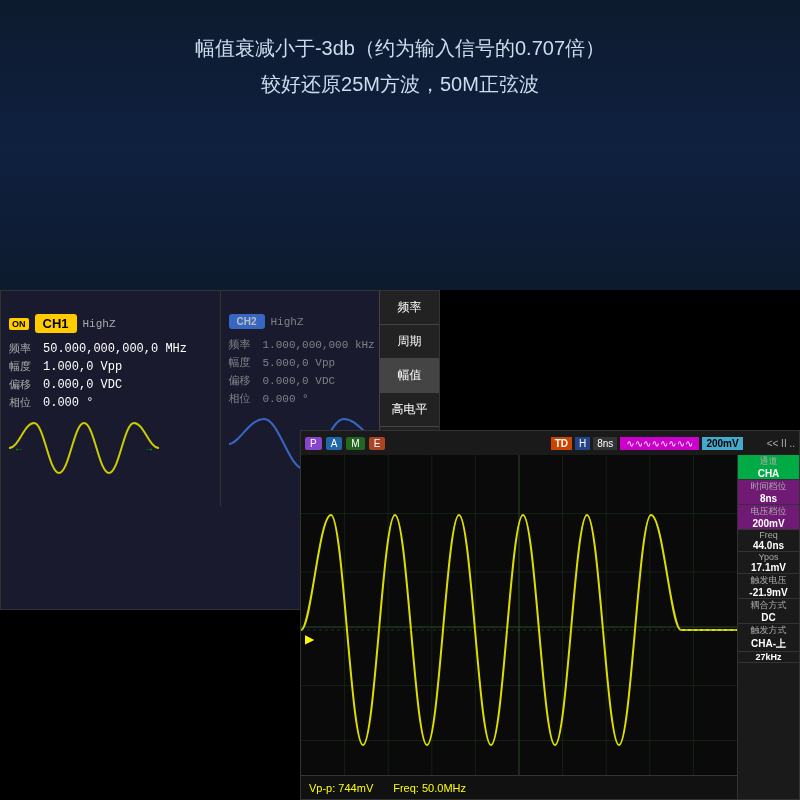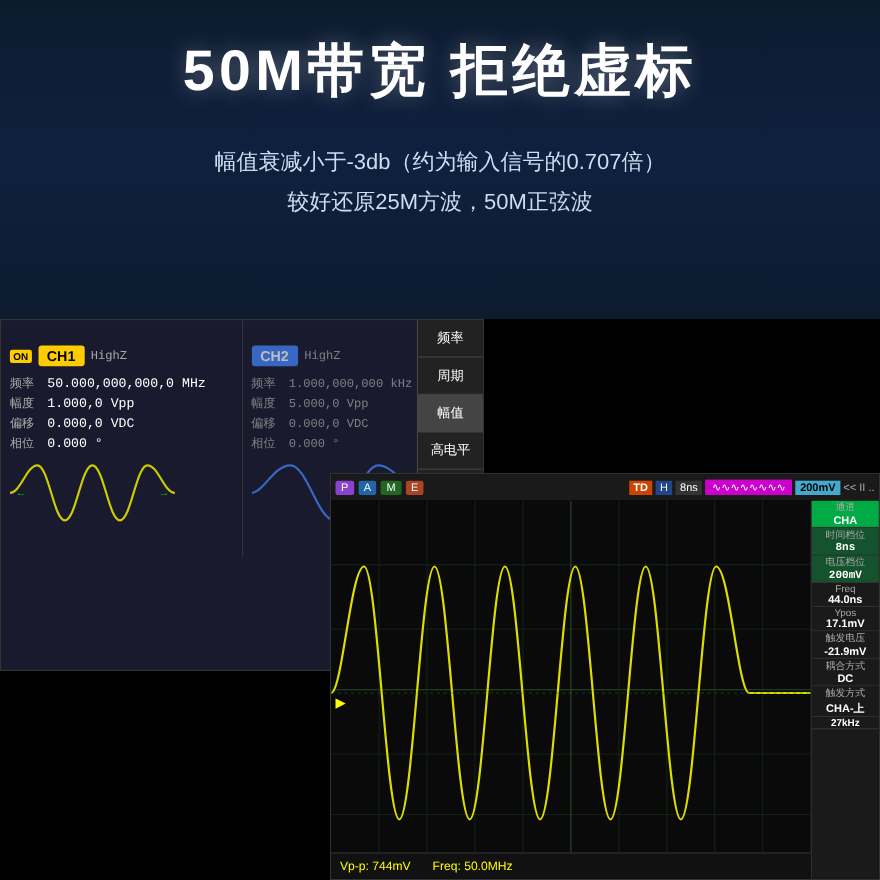--- a/index.html
+++ b/index.html
@@ -116,21 +116,21 @@
       color: #000;
       font-size: 13px;
       font-weight: 700;
       padding: 2px 8px;
       border-radius: 3px;
     }
 
     .ch2-label-box {
       background: #4488ff;
       color: #fff;
-      font-size: 13px;
+      font-size: 10px;
       font-weight: 700;
       padding: 2px 8px;
       border-radius: 3px;
     }
 
     .ch-highz {
       color: #aaa;
       font-size: 11px;
       font-family: Liberation Mono, monospace;
     }
@@ -287,21 +287,21 @@
       font-size: 9px;
     }
 
     .rp-value {
       color: #fff;
       font-size: 10px;
       font-weight: 700;
     }
 
     .rp-green { background: #00aa44; }
-    .rp-orange { background: #14532d; font-family: Liberation Mono, monospace; }
+    .rp-orange { background: #701a75; }
 
     
     .mini-wave-area {
       height: 70px;
       position: relative;
       overflow: hidden;
     }
 
     
     .bottom-bar {
@@ -324,21 +324,20 @@
     }
 
     .bottom-stat span {
       color: #ffff00;
     }
   </style>
 </head>
 <body>
 
 <div class="top-section">
-  <h1 class="main-title">50M带宽 拒绝虚标</h1>
   <p class="subtitle">
     <span>幅值衰减小于-3db（约为输入信号的0.707倍）</span><br>
     <span>较好还原25M方波，50M正弦波</span>
   </p>
 </div>
 
 <div class="osc-section">
 
   <div class="sig-gen-panel">
 
@@ -423,21 +422,21 @@
       <button class="wave-btn a">A</button>
       <button class="wave-btn m">M</button>
       <button class="wave-btn e">E</button>
 
       <div class="wave-status">
         <span class="td-badge">TD</span>
         <span class="h-badge">H</span>
         <span class="time-val">8ns</span>
         <span style="background:#cc00cc; color:#fff; font-size:10px; padding:1px 6px;">∿∿∿∿∿∿∿∿</span>
         <span class="scale-badge">200mV</span>
-        <span style="color:#aaa; font-size:10px; margin-left:0;">&lt;&lt; II ..</span>
+        <span style="color:#aaa; font-size:10px; margin-left:21px;">&lt;&lt; II ..</span>
       </div>
     </div>
 
     <div class="wave-grid">
 
       <svg style="position:absolute;top:0;left:0;width:calc(100% - 62px);height:100%;">
 
         <line x1="0" y1="17%" x2="100%" y2="17%" stroke="#1a3a1a" stroke-width="0.5"></line>
         <line x1="0" y1="34%" x2="100%" y2="34%" stroke="#1a3a1a" stroke-width="0.5"></line>
         <line x1="0" y1="50%" x2="100%" y2="50%" stroke="#2a4a2a" stroke-width="1"></line>

